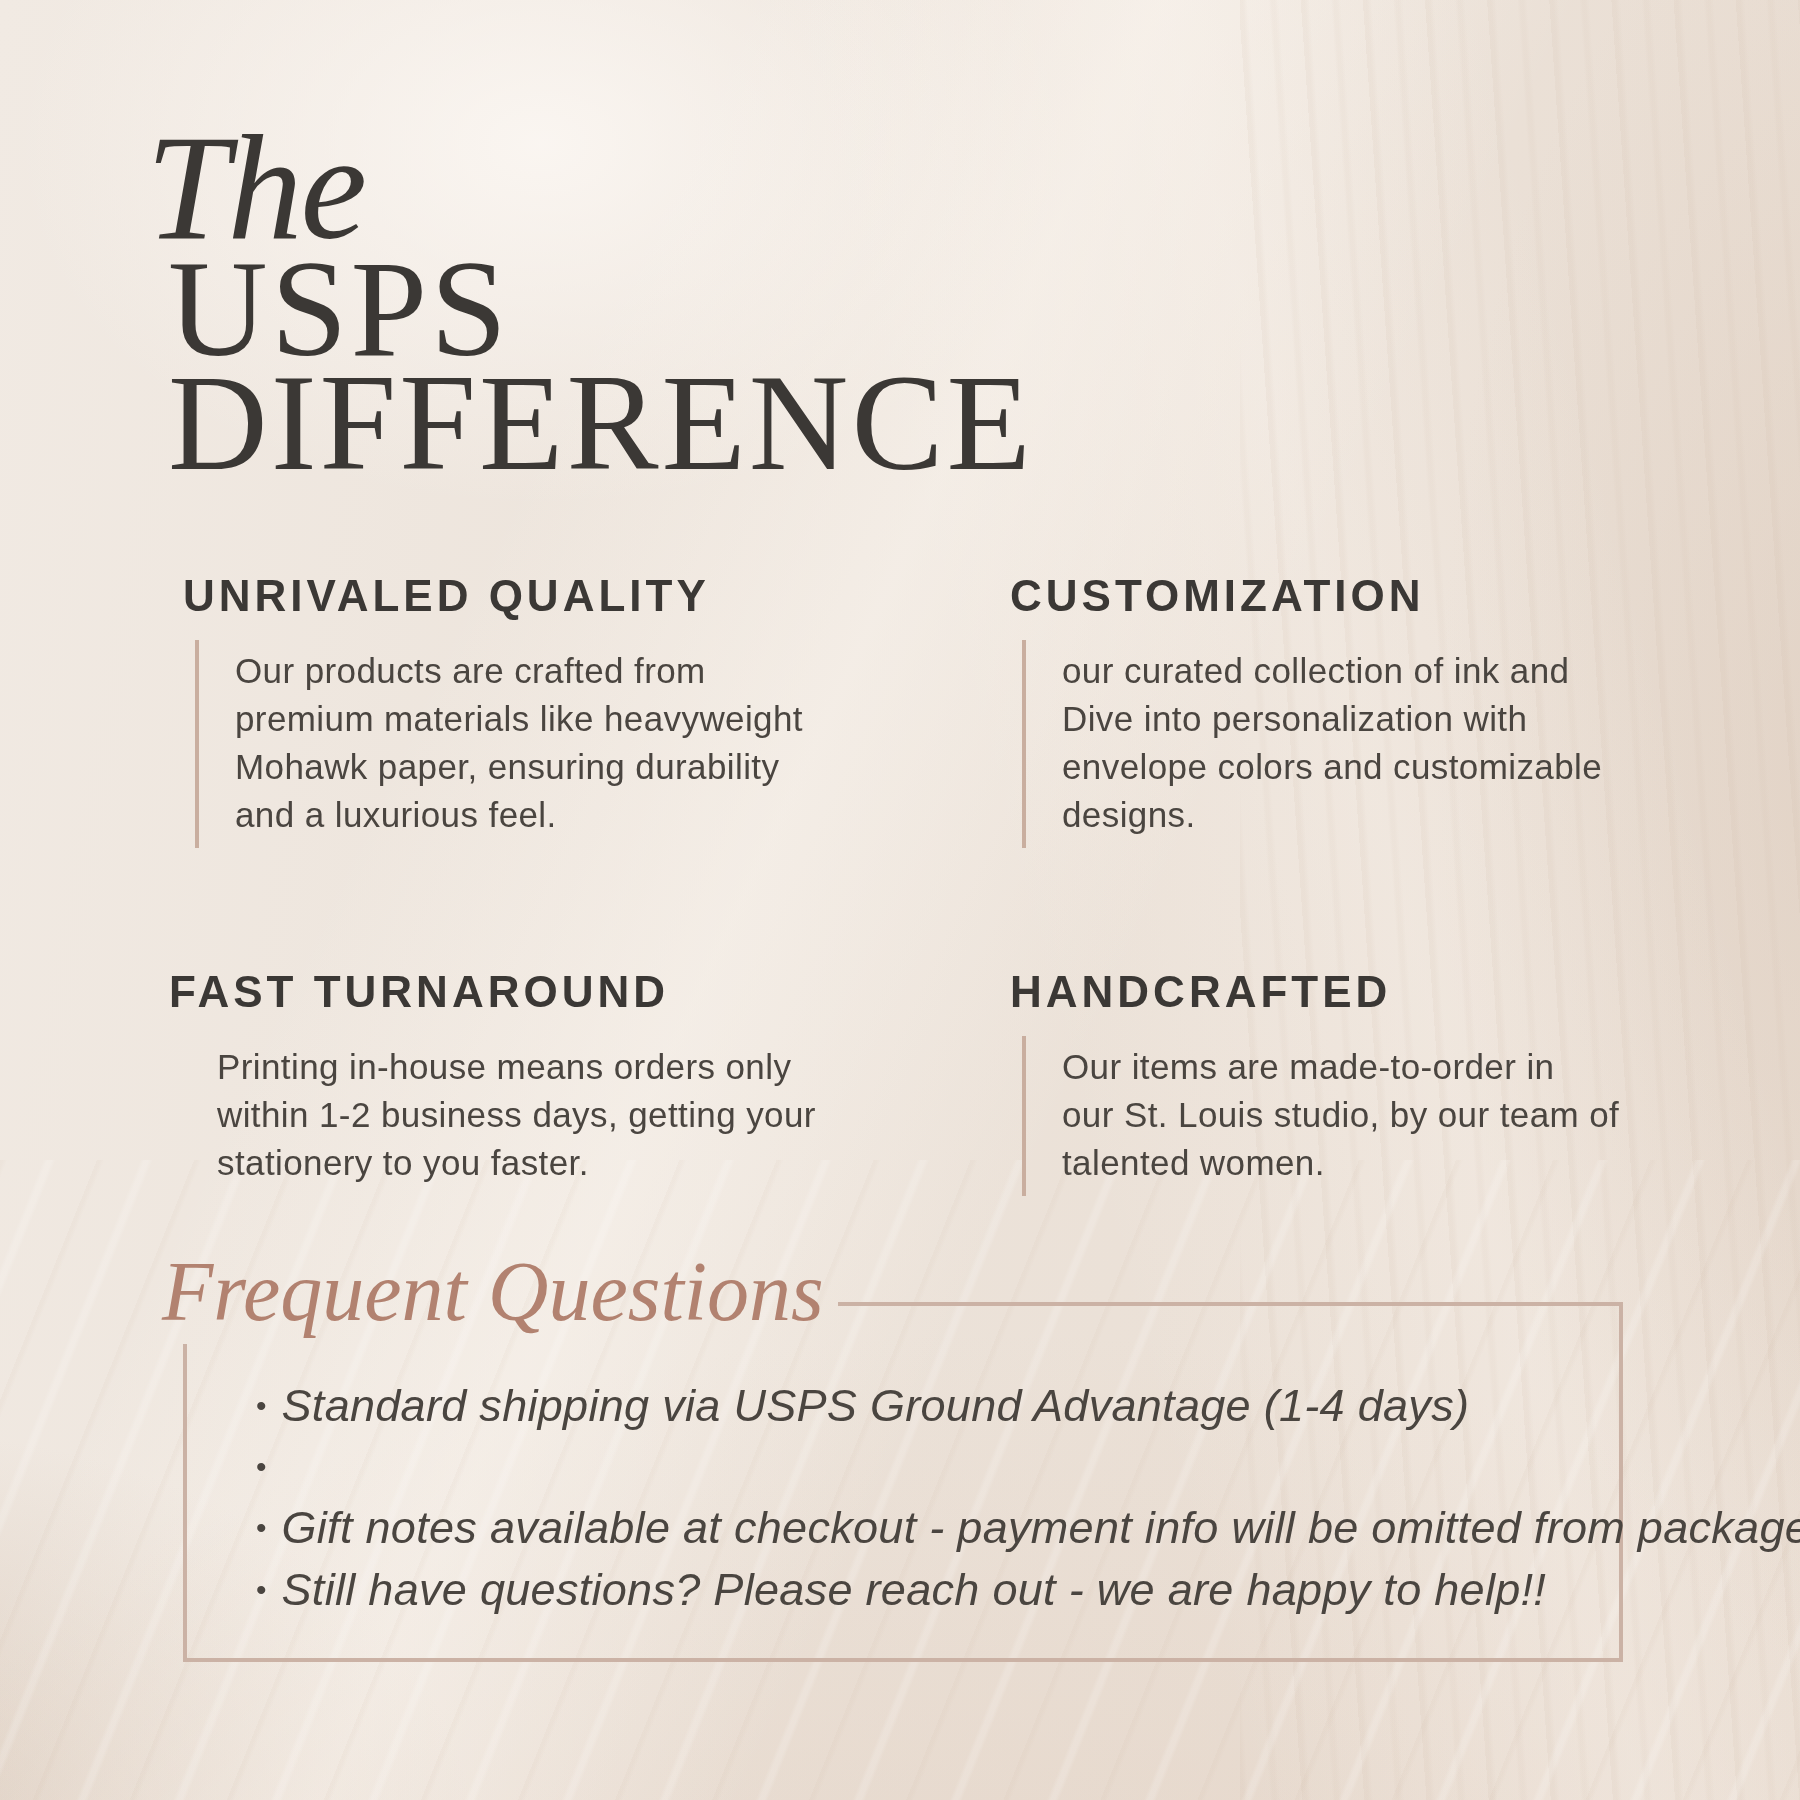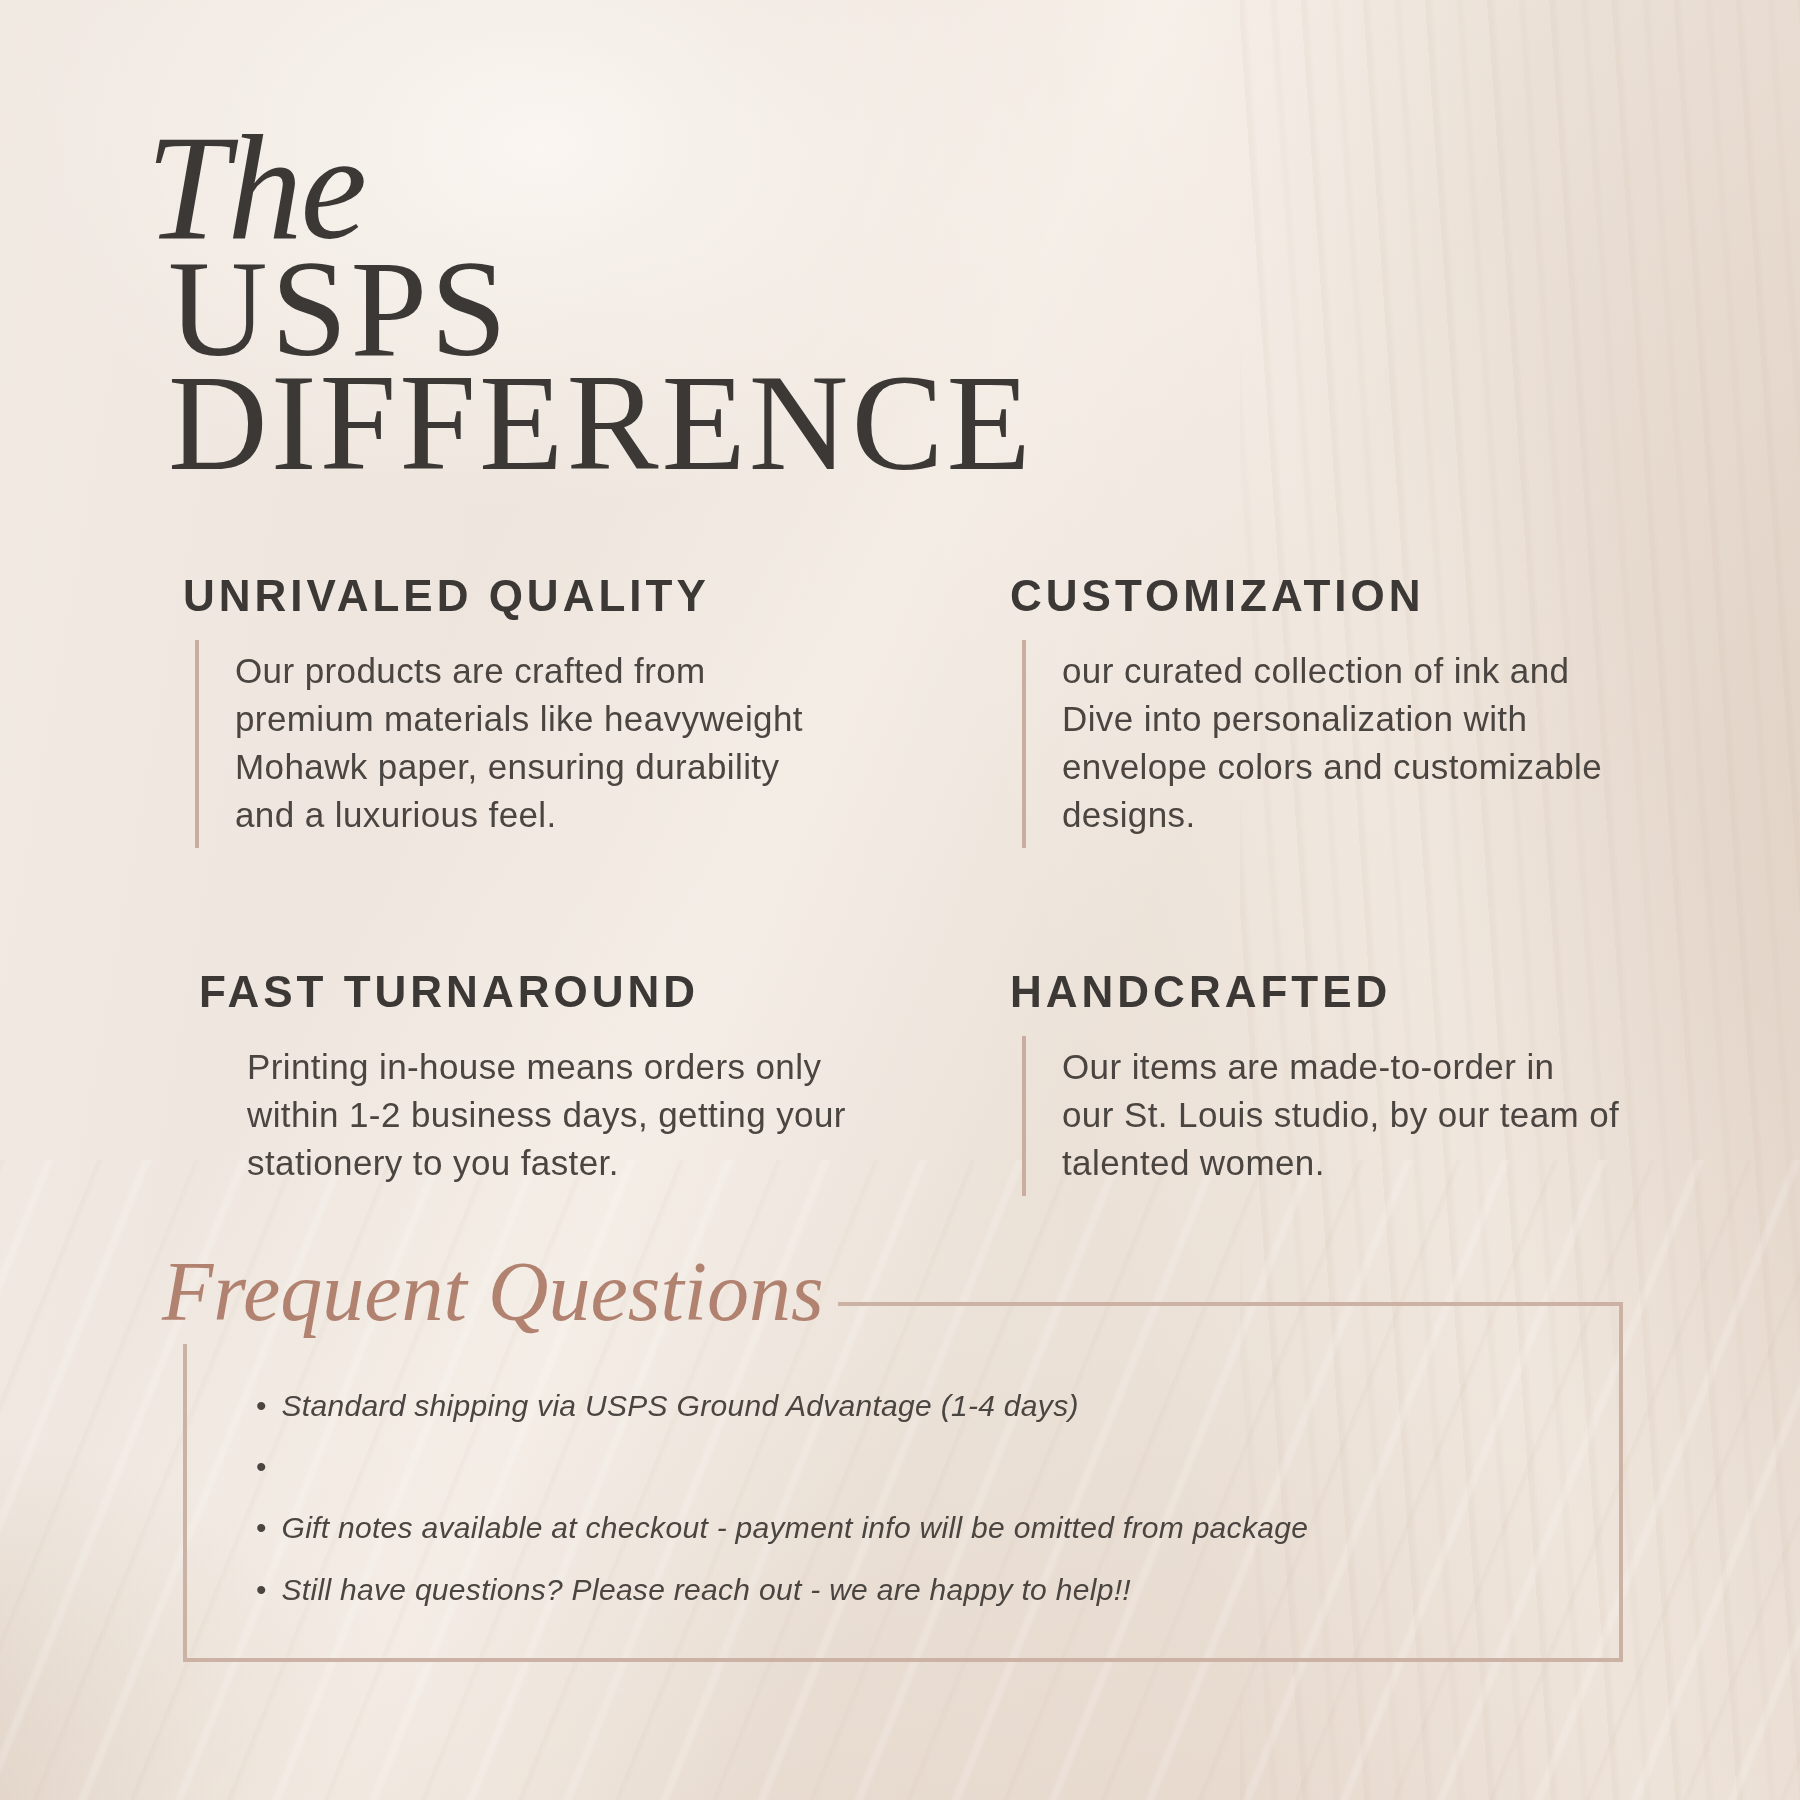--- a/index.html
+++ b/index.html
@@ -50,21 +50,21 @@
     font-size:138px; line-height:1; letter-spacing:3px;
     color:var(--ink); font-weight:400;
   }
   .title-line.l1 { top:240px; }
   .title-line.l2 { top:354px; }
 
   
   .feature { position:absolute; width:640px; }
   .feature.f1 { left:183px; top:574px; }
   .feature.f2 { left:1010px; top:574px; }
-  .feature.f3 { left:199px; top:970px; }
+  .feature.f3 { left:169px; top:970px; }
   .feature.f4 { left:1010px; top:970px; }
   .feature h2 {
     font-size:44px; font-weight:700; letter-spacing:4px;
     color:var(--ink); line-height:1;
   }
   .feature-body { display:flex; margin-top:22px; }
   .feature-rule {
     width:4px; background:var(--rule);
     margin-left:12px; margin-right:36px; align-self:stretch;
   }
@@ -89,21 +89,21 @@
   .faq-item {
     position:absolute; left:256px; height:48px;
     display:flex; align-items:center; white-space:nowrap;
   }
   .faq-item.b1 { top:1382px; }
   .faq-item.b2 { top:1443px; }
   .faq-item.b3 { top:1504px; }
   .faq-item.b4 { top:1566px; }
   .bullet-dot { font-size:30px; color:var(--body); margin-right:15px; line-height:1; }
   .bullet-text {
-    font-size:30px; font-style:italic; color:var(--body);
+    font-size:45px; font-style:italic; color:var(--body);
     letter-spacing:0.3px;
   }
 </style>
 </head>
 <body>
 
 <div class="canvas">
   <div class="texture-sweep"></div>
   <div class="texture-streaks"></div>
   <div class="texture-grain"></div>

